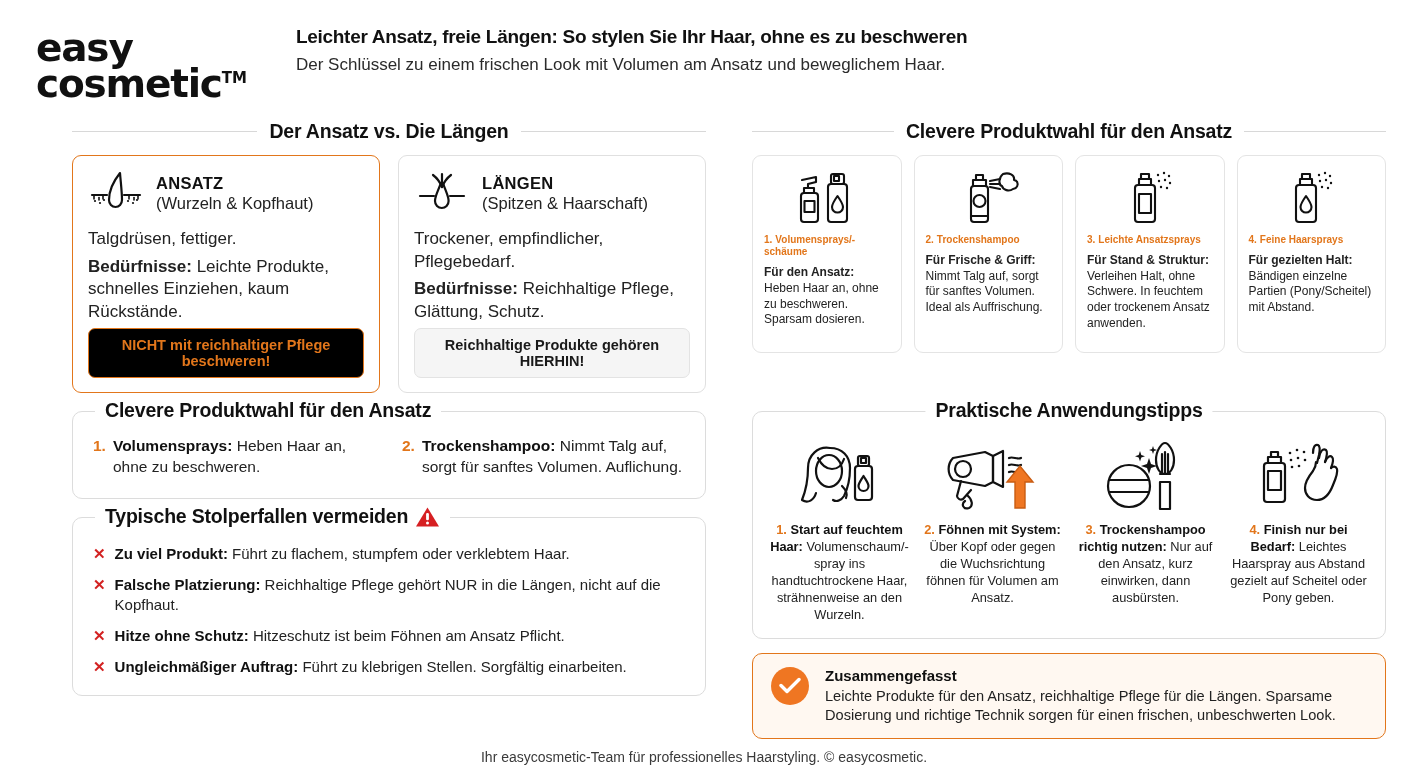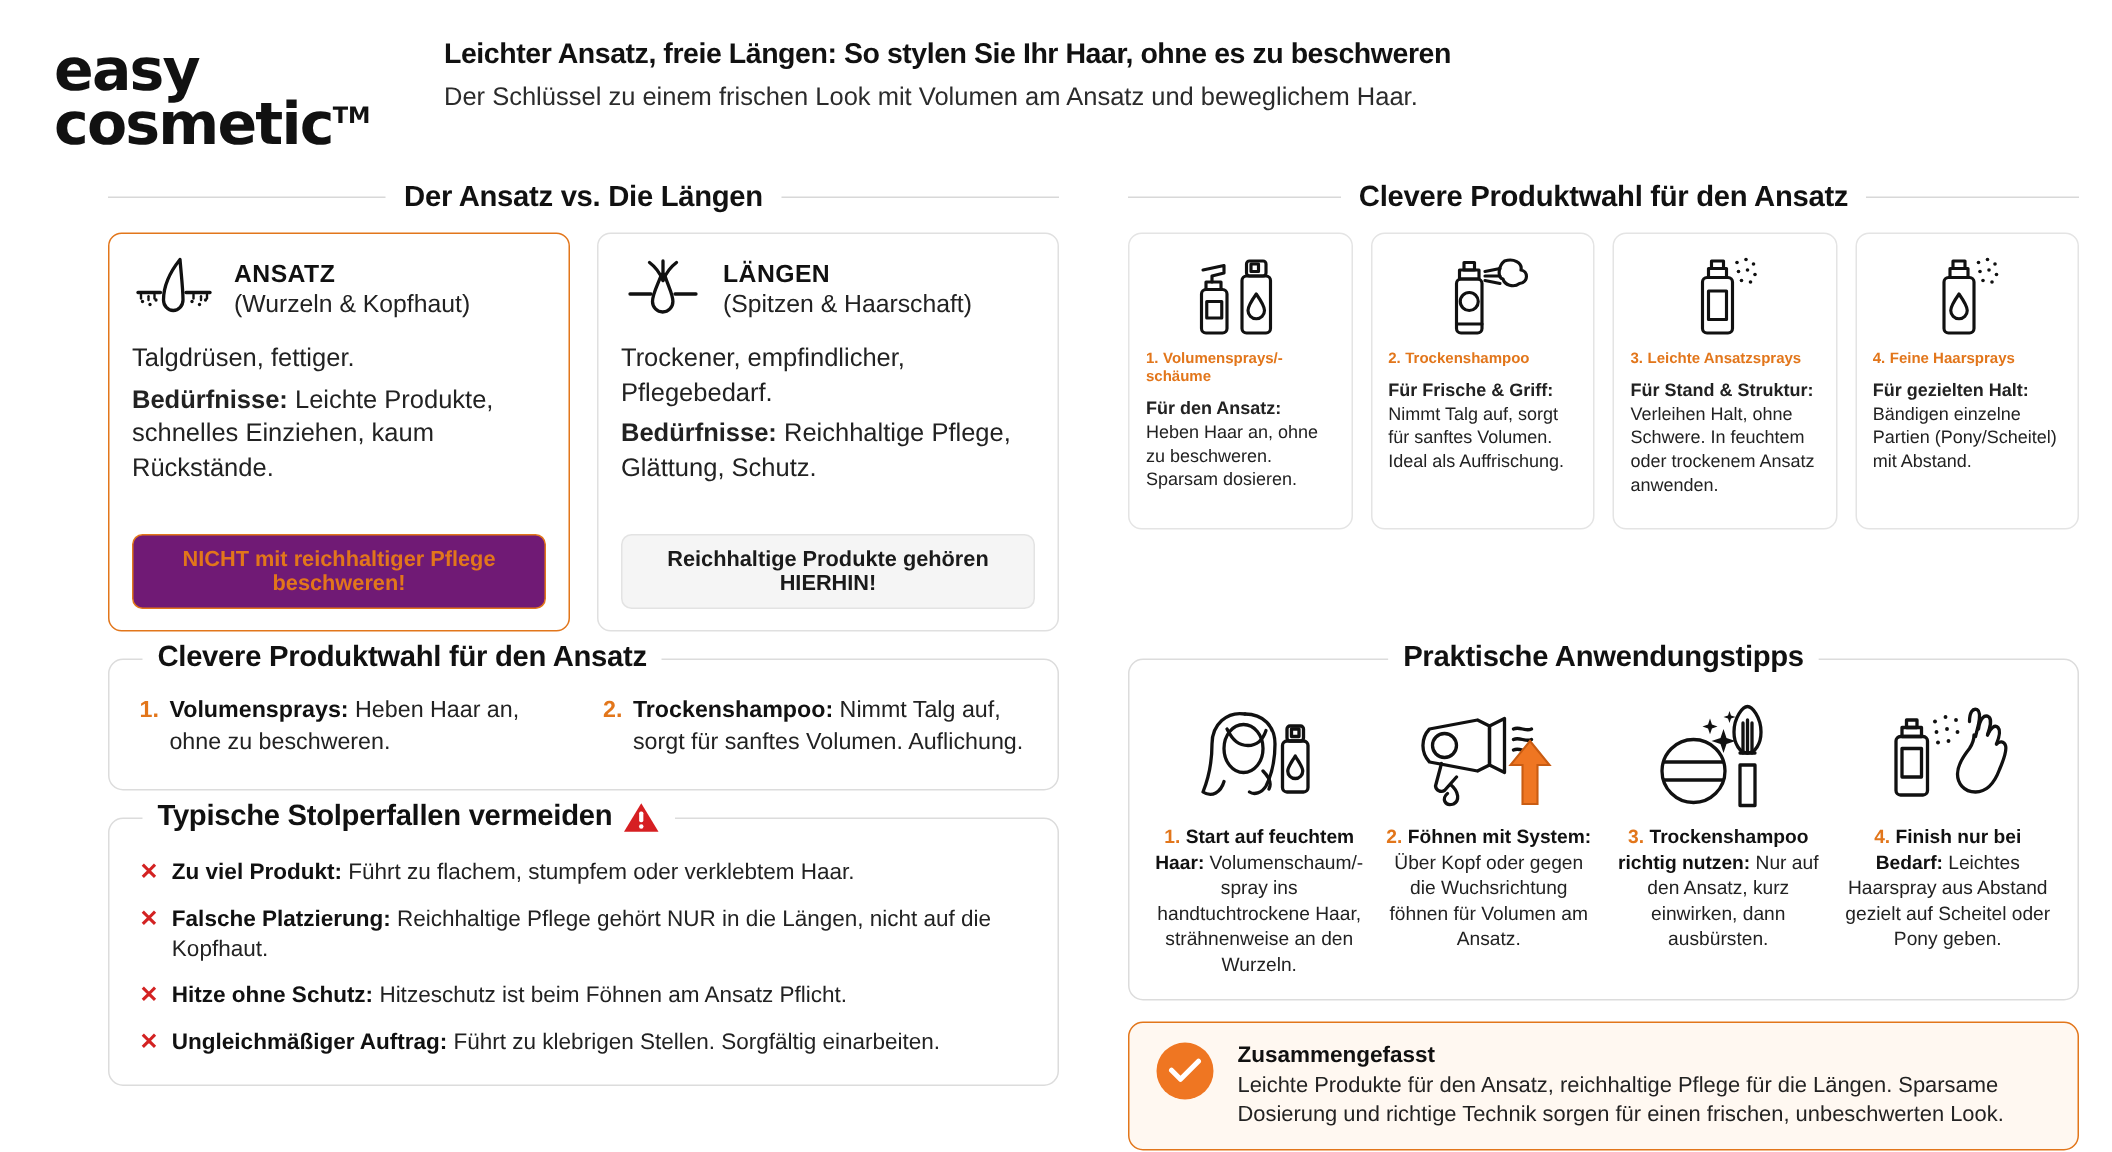--- a/index.html
+++ b/index.html
@@ -57,21 +57,21 @@
   .vs-card.accent { border-color: #e2761b; }
   .vs-top { display: flex; align-items: center; gap: 12px; margin-bottom: 11px; }
   .vs-titles .t1 { font-size: 16.5px; font-weight: 700; letter-spacing: 0.3px; color: #111; }
   .vs-titles .t2 { font-size: 16.5px; color: #222; margin-top: 1px; }
   .vs-line { font-size: 17px; color: #222; line-height: 1.33; margin-bottom: 5px; }
   .vs-line b { font-weight: 700; }
   .vs-pill {
     margin-top: auto; border-radius: 7px; text-align: center;
     font-size: 14.5px; font-weight: 700; padding: 8px 6px;
   }
-  .vs-pill.orange { border: 1.5px solid #e2761b; color: #e2761b; background: #701a75; margin-top: 28px; }
+  .vs-pill.orange { border: 1.5px solid #e2761b; color: #e2761b; background: #000000; }
   .vs-pill.grey { border: 1.5px solid #e3e3e3; color: #1a1a1a; background: #f5f5f5; }
 
   
   .prod-row { display: flex; gap: 12px; }
   .prod-card {
     flex: 1; border: 1.5px solid #e4e4e4; border-radius: 9px; padding: 10px 11px 11px 11px;
     background: #fff; min-height: 198px;
   }
   .prod-icon { height: 62px; display: flex; align-items: center; justify-content: center; margin-bottom: 6px; }
   .prod-name { font-size: 10px; font-weight: 700; color: #e2761b; line-height: 1.22; margin-bottom: 7px; }

